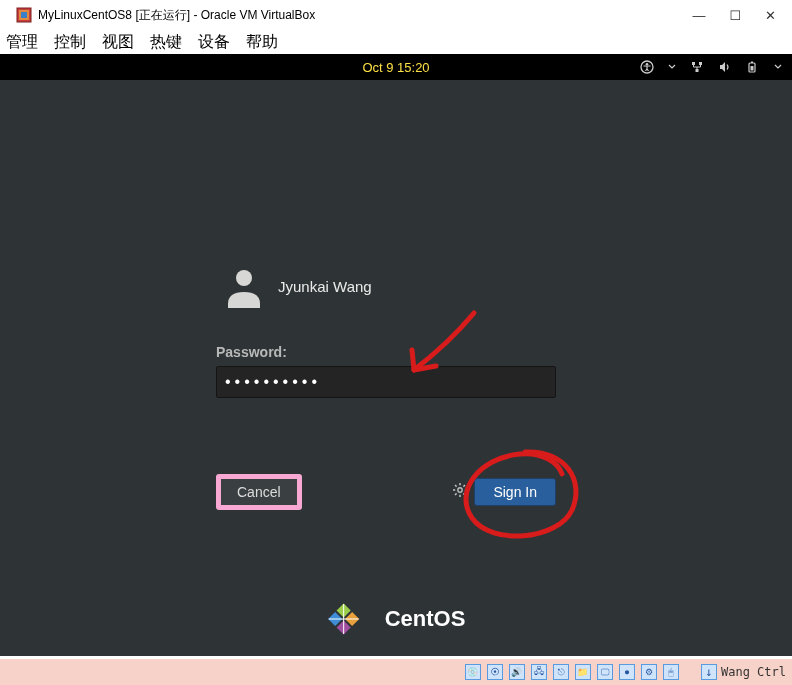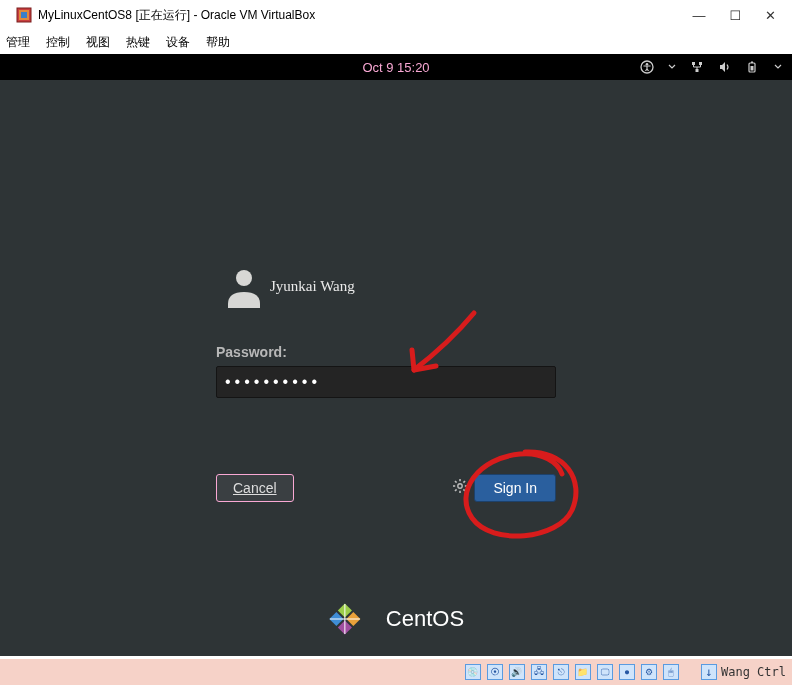--- a/index.html
+++ b/index.html
@@ -27,37 +27,37 @@
   }
   .titlebar .spacer { flex: 1; }
   .win-controls { display: flex; gap: 24px; font-size: 13px; }
   .win-controls span { cursor: default; color:#333; }
   .menubar {
     height: 24px;
     display: flex;
     align-items: center;
     gap: 16px;
     padding: 0 6px;
-    font-size: 12px;
+    font-size: 16px;
     color: #000;
     background: #fff;
   }
   .menubar span { cursor: default; }
   
   .vm-area {
     position: relative;
     width: 100%;
     height: 602px;
     background: #2e3436;
     overflow: hidden;
   }
   .gnome-topbar {
     height: 26px;
     background: #000;
-    color: #f9a8d4;
+    color: #fde047;
     display: flex;
     align-items: center;
     justify-content: center;
     font-size: 13px;
     position: relative;
   }
   .gnome-topbar .right-icons {
     position: absolute;
     right: 10px;
     top: 0;
@@ -74,24 +74,23 @@
     position: absolute;
     left: 50%;
     top: 210px;
     transform: translateX(-50%);
     width: 360px;
     color: #ddd;
   }
   .user-row {
     display: flex;
     align-items: center;
-    gap: 4px;
+    gap: 12px;
     margin-bottom: 36px;
     margin-left: 6px;
-    font-family: Liberation Serif, serif;
   }
   .user-icon {
     width: 44px; height: 44px;
   }
   .user-name { font-size: 15px; color:#eaeaea; }
   .label-pw { font-size: 14px; color:#b8b8b8; margin-bottom:6px;font-weight:bold; }
   .pw-input {
     width: 340px;
     height: 32px;
     background: #242424;
@@ -105,27 +104,26 @@
   }
   .btn-row {
     margin-top: 76px;
     display: flex;
     justify-content: space-between;
     align-items: center;
     width: 340px;
   }
   .btn-cancel {
     background: #3a3f42;
-    border: 1px solid #f9a8d4;
+    border: 5px solid #f9a8d4;
     color: #ddd;
     font-size: 14px;
     padding: 5px 16px;
     border-radius: 3px;
     cursor: pointer;
-    text-decoration: underline;
   }
   .signin-group { display:flex; align-items:center; gap:6px; }
   .gear-icon { color:#bbb; }
   .btn-signin {
     background: #2a5f9e;
     border: 1px solid #1d416b;
     color: #fff;
     font-size: 14px;
     padding: 5px 18px;
     border-radius: 3px;
@@ -135,21 +133,21 @@
   .centos-logo {
     position: absolute;
     left: 50%;
     bottom: 20px;
     transform: translateX(-50%);
     display: flex;
     align-items: center;
     gap: 24px;
     color: #fff;
     font-size: 22px;
-    font-weight: 400;
+    font-weight: 700;
   }
   .centos-mark { width:34px; height:34px; }
   
   .anno { position:absolute; pointer-events:none; }
   .anno svg { display:block; }
   
   .vb-statusbar {
     position: absolute;
     bottom: 0; left: 0; right: 0;
     height: 26px;

